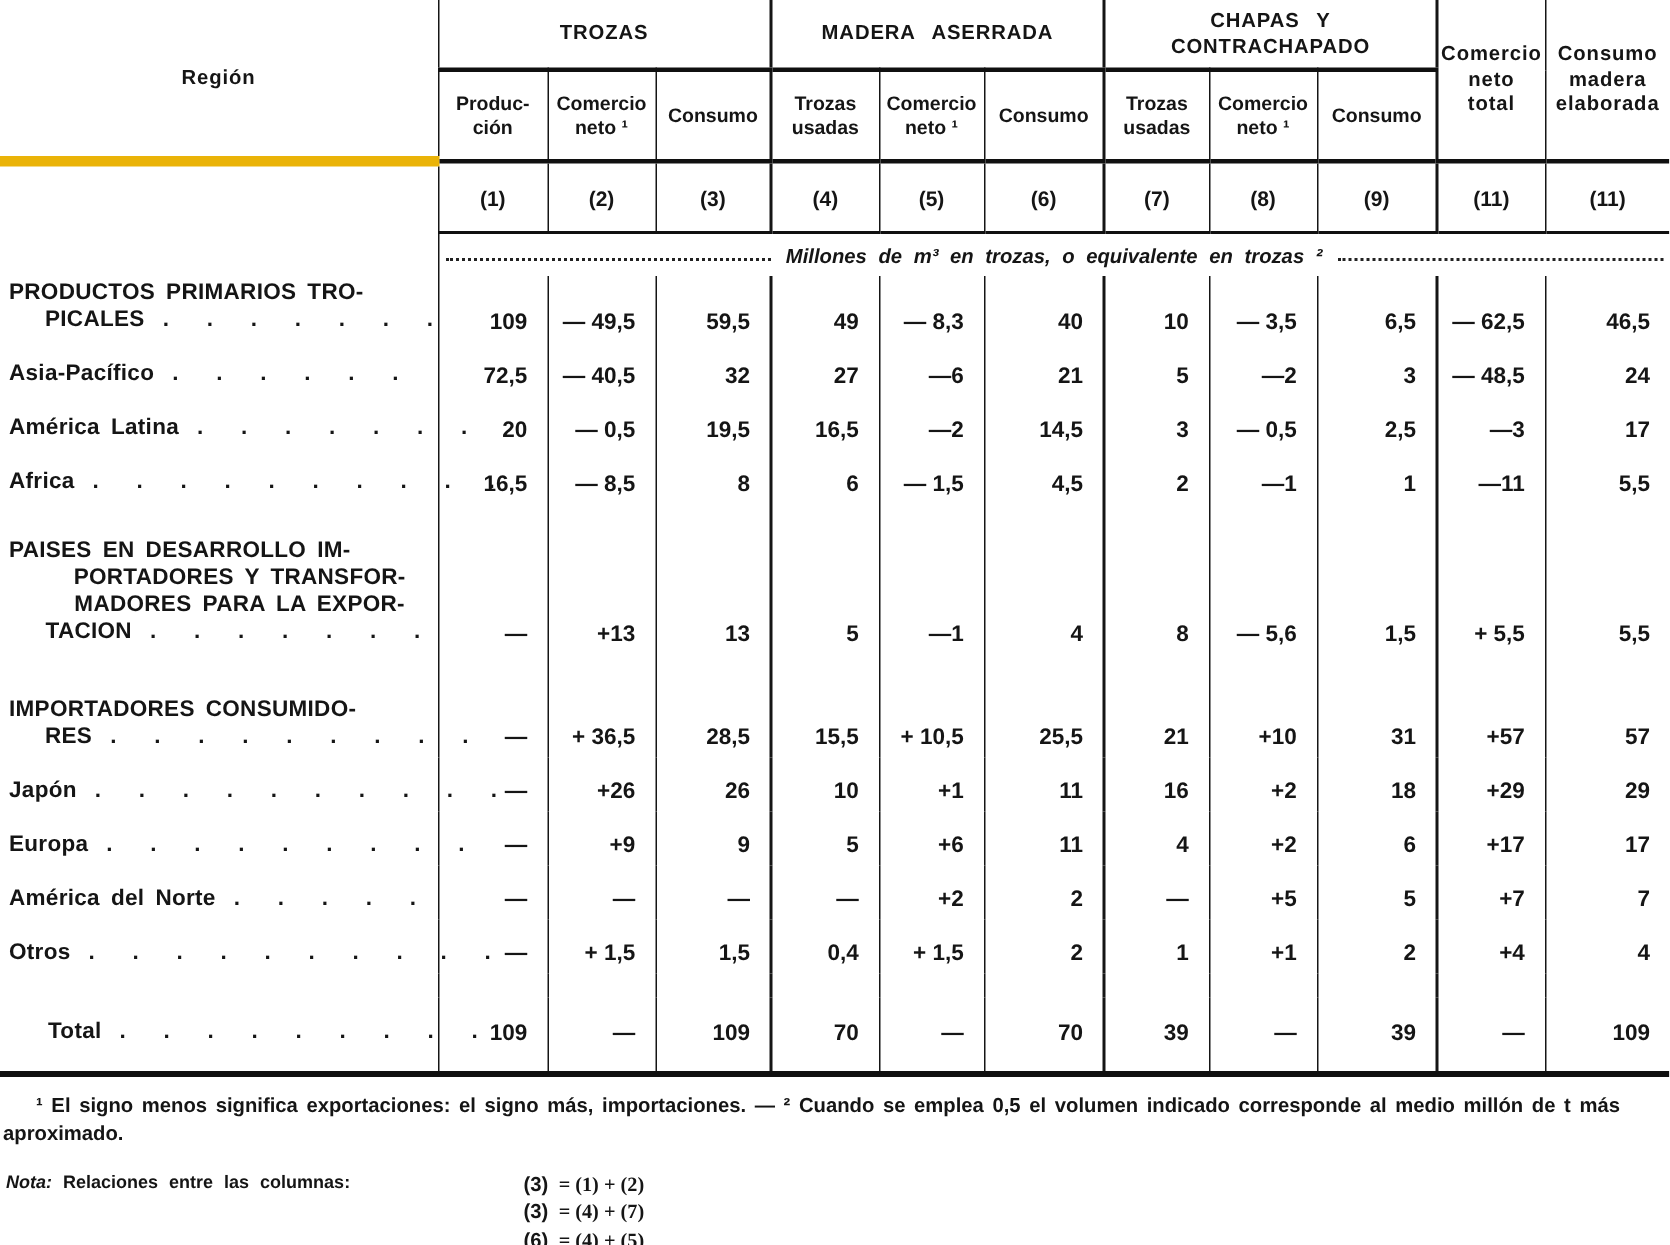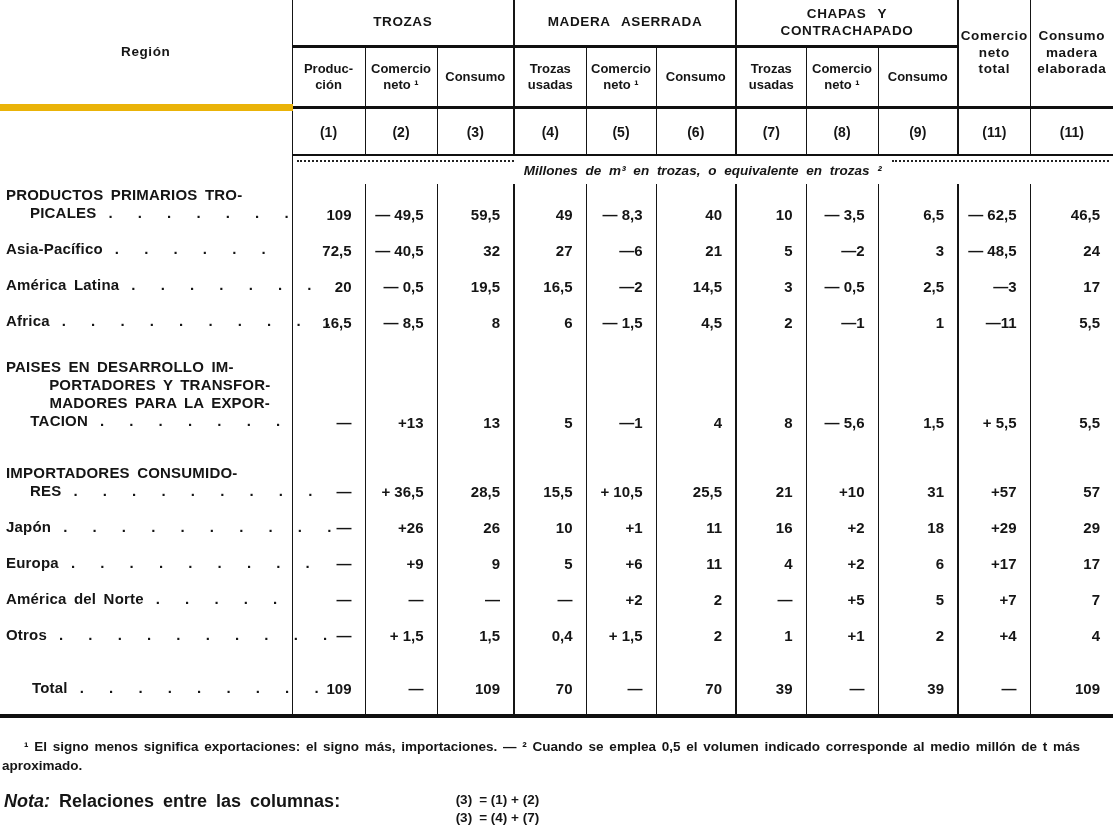--- a/index.html
+++ b/index.html
@@ -28,53 +28,53 @@
   tr.r-group th { height:45px; font-size:13.5px; letter-spacing:.6px; word-spacing:7px; text-align:center; vertical-align:middle; white-space:pre-line; line-height:1.25; }
   th.grp { border-bottom:3px solid #101010; }
   th.c-region-h { vertical-align:middle; font-size:14px; letter-spacing:.4px; border-bottom:7px solid #eab308; }
   th.single { vertical-align:middle; font-size:13px; line-height:1.3; white-space:pre-line; border-bottom:3px solid #101010; font-weight:700; }
   tr.r-sub th { height:58px; font-size:13px; line-height:1.25; text-align:center; vertical-align:middle; white-space:pre-line; border-bottom:3px solid #101010; font-weight:700; }
   tr.r-num th { height:44px; font-size:14px; text-align:center; vertical-align:middle; border-bottom:2px solid #101010; font-weight:700; }
   tr.r-num th.no-b { border-bottom:none; }
 
   
   tr.r-unit td { height:28px; vertical-align:middle; }
-  .unit-wrap { display:flex; align-items:flex-start; padding:0 4px; }
+  .unit-wrap { display:flex; align-items:flex-end; padding:0 4px; }
   .unit-text { font-style:italic; font-size:13.5px; white-space:nowrap; padding:0 10px; word-spacing:4px; }
   .dotl { flex:1; border-bottom:2px dotted #222; height:1px; transform:translateY(-4px); }
 
   
   tr.r-data td { vertical-align:bottom; }
   td.lab { padding:2px 2px 5px 6px; font-size:15px; letter-spacing:.2px; word-spacing:3px; line-height:1.22;margin-left:44px; }
   td.lab .ln { white-space:nowrap; }
   td.lab .ind { padding-left:24px;text-align:center; }
   td.lab .tindent { padding-left:26px; }
   .dots { letter-spacing:9px; margin-left:12px; font-weight:700; }
   td.val { text-align:right; padding:2px 13px 5px 2px; font-size:15px; white-space:nowrap; }
   tr.h29 td { height:29px; }
   tr.h30 td { height:30px; }
   tr.sp td { height:20px; }
   tr.sp2 td { height:26px; }
   tr.sp3 td { height:16px; }
   tr.sp4 td { height:12px; }
 
   
   .footnote {
-    margin:20px 2px 0 2px;
+    margin:10px 2px 0 2px;
     font-size:13.5px; line-height:1.35;
     text-indent:22px; word-spacing:2px;
     width:1100px;
   }
   .nota-row { margin-top:16px; display:flex; align-items:flex-start; }
-  .nota-label { font-size:18px; margin-left:4px; word-spacing:4px; white-space:nowrap; }
+  .nota-label { font-size:12px; margin-left:4px; word-spacing:4px; white-space:nowrap; }
   .nota-label i { font-style:italic; }
   .eqs { margin-left:96px; font-size:13.5px; line-height:1.38; }
   .eq { display:flex; }
   .eq .lhs { width:36px; text-align:right; white-space:pre; }
-  .eq .rhs { white-space:pre; margin-left:7px; }
+  .eq .rhs { white-space:pre; margin-left:7px;font-family:Liberation Serif, serif; }
 </style>
 </head>
 <body>
 
 <div class="page">
 
   <table class="tbl">
     <colgroup>
       <col style="width:292px">
         <col style="width:73px">

